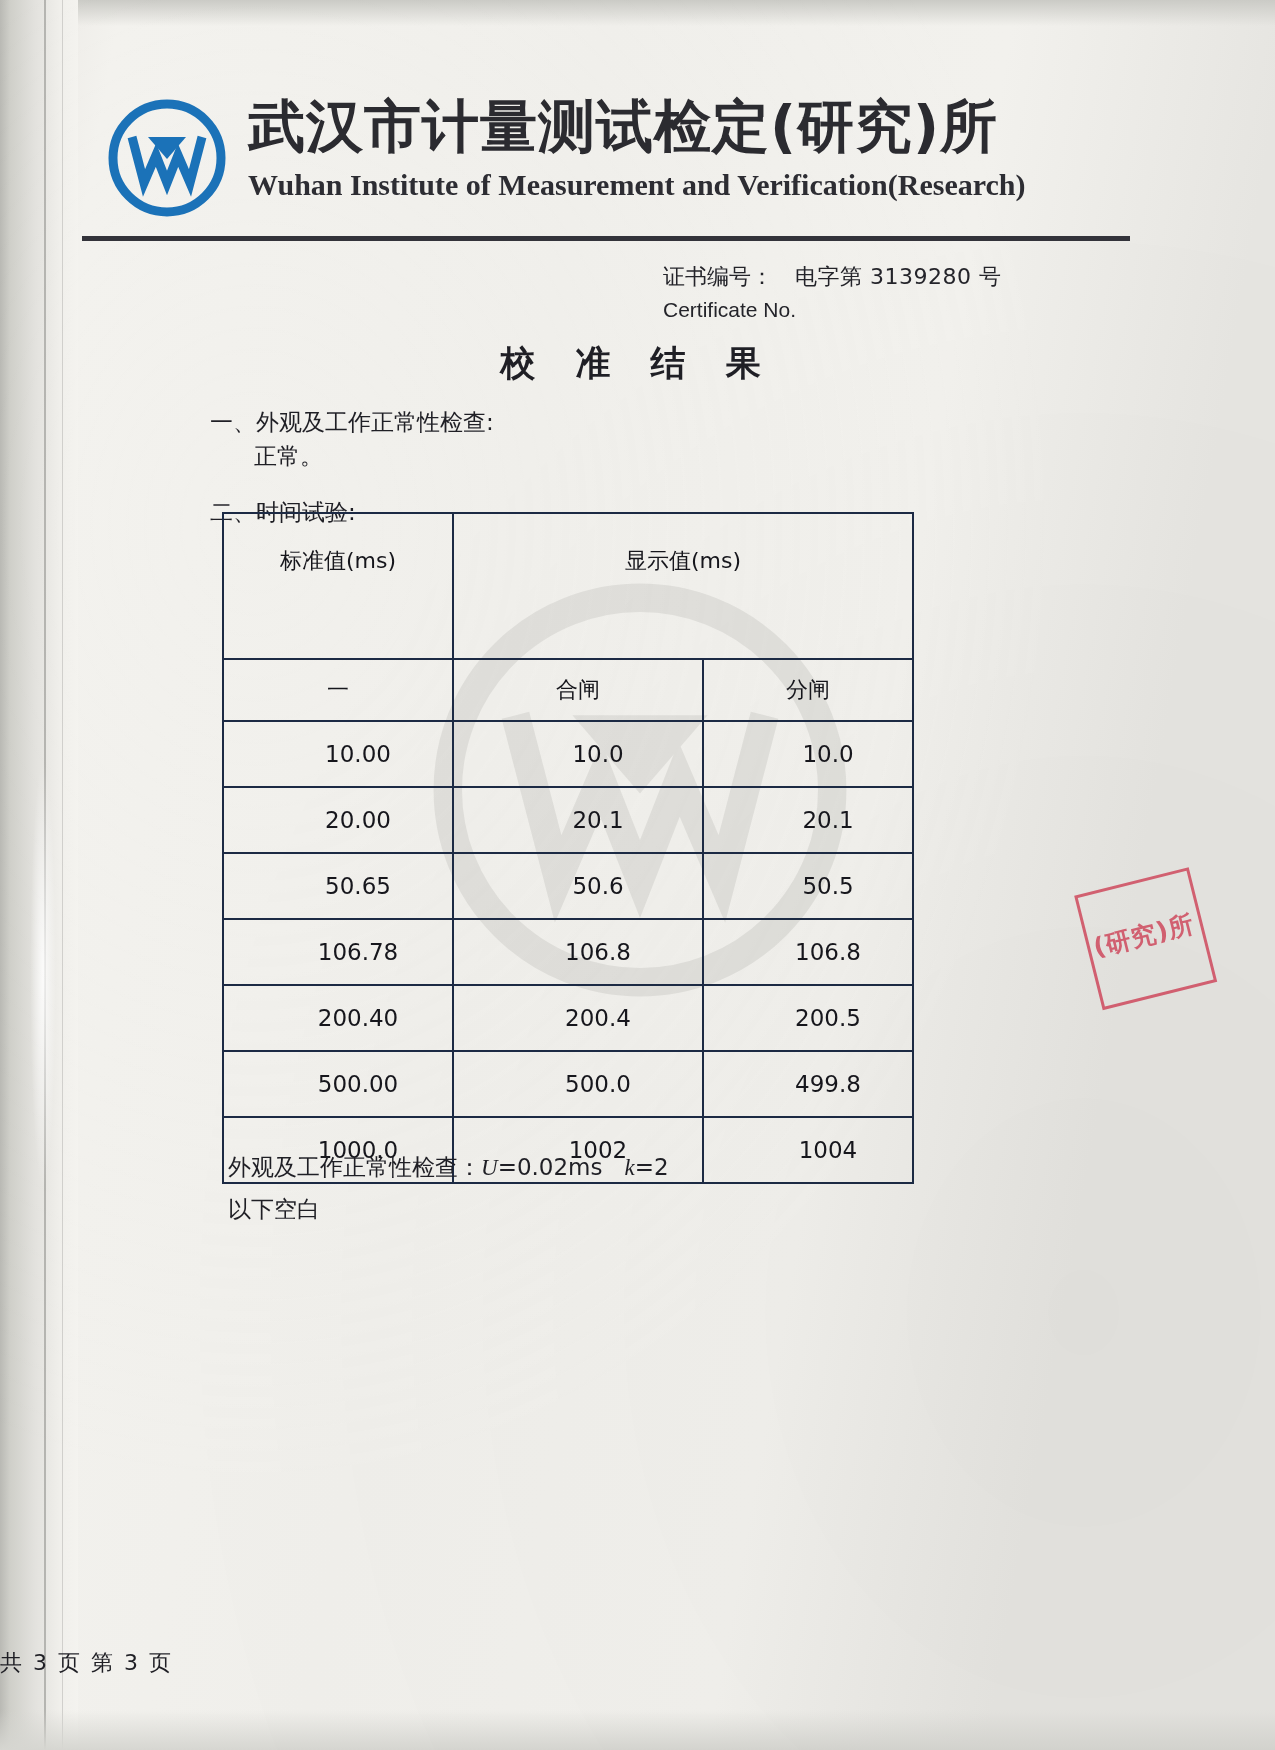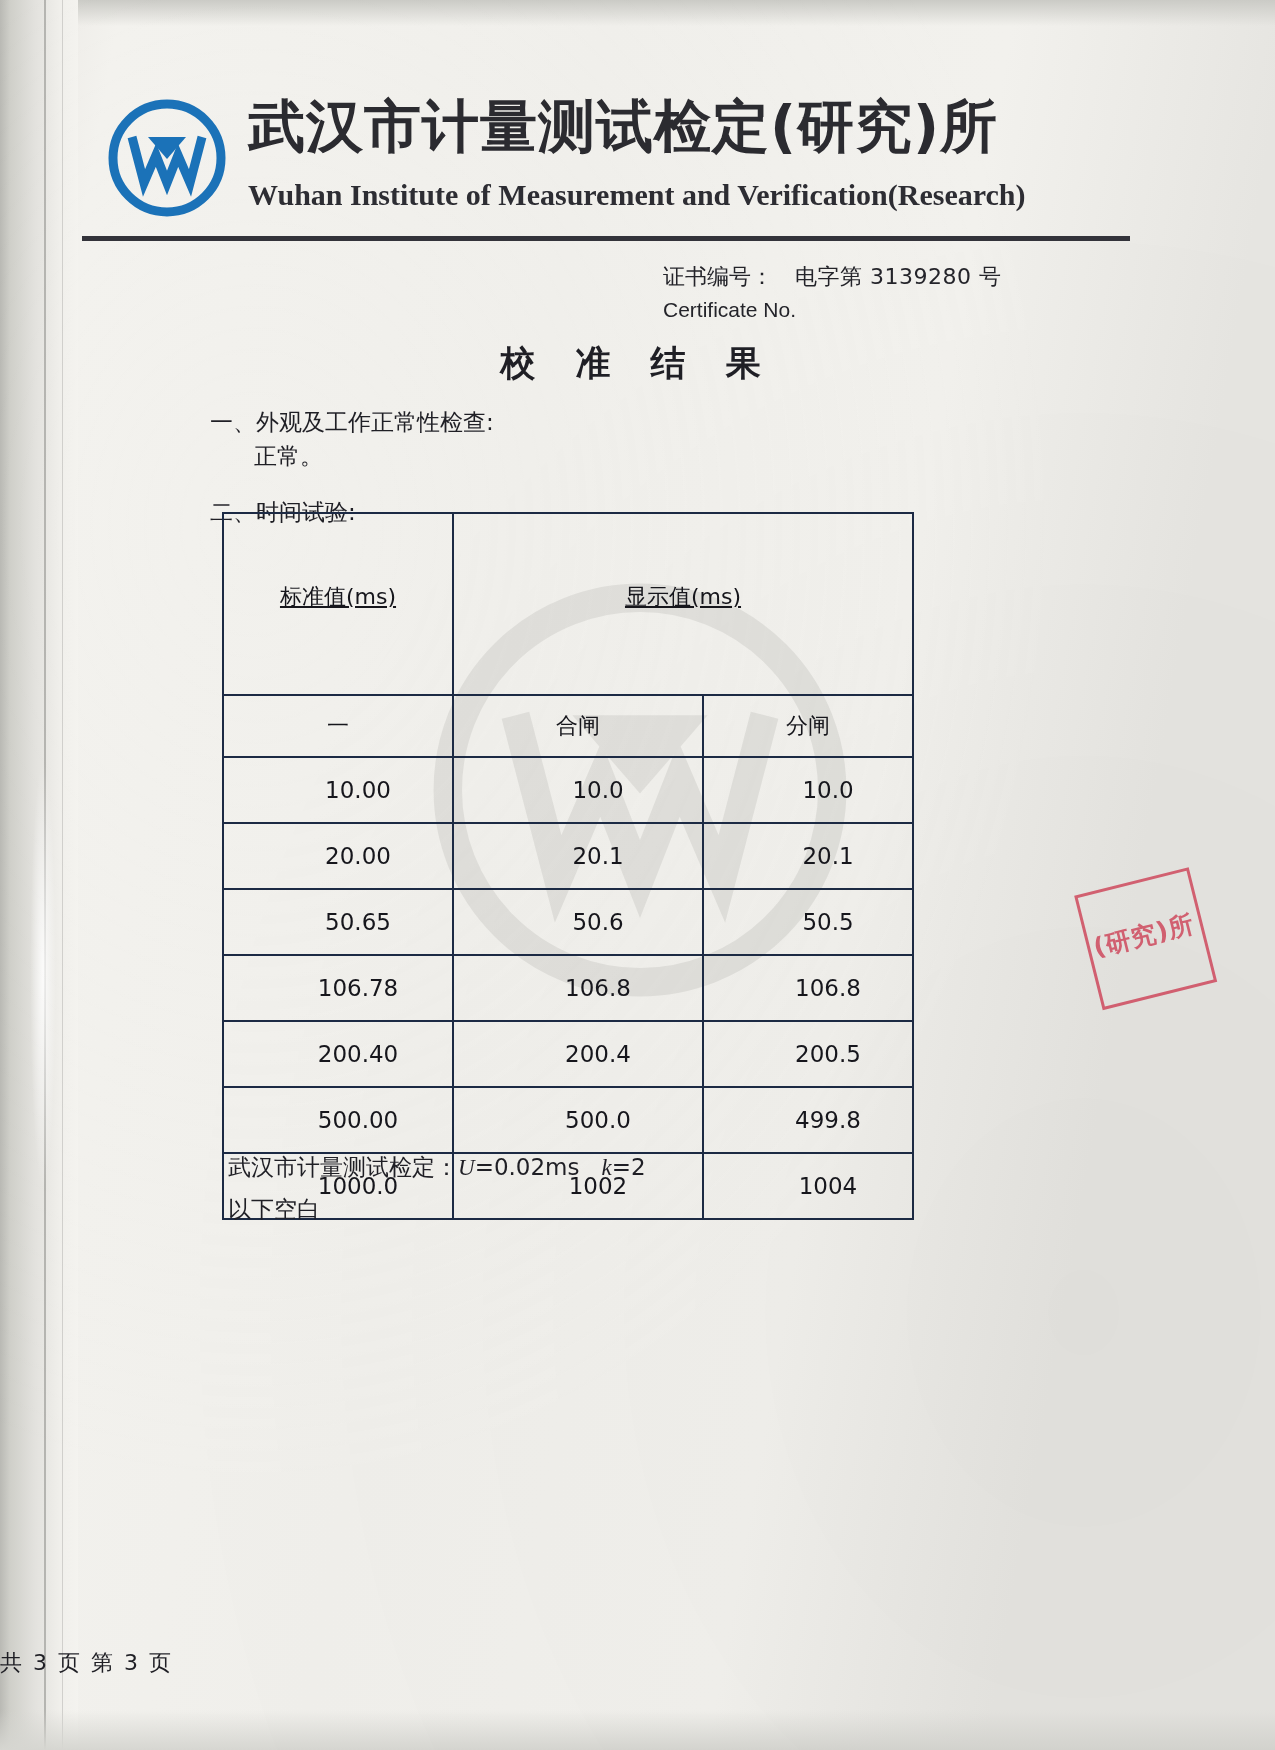--- a/index.html
+++ b/index.html
@@ -81,21 +81,21 @@
     letter-spacing: 1px;
     color: #2b2b30;
     line-height: 1.1;
     white-space: nowrap;
   }
   .title-en {
     font-family: "Liberation Serif", serif;
     font-size: 30px;
     font-weight: bold;
     color: #2d2d33;
-    margin-top: 20px;
+    margin-top: 10px;
     white-space: nowrap;
   }
   .header-rule {
     position: absolute;
     left: 82px;
     top: 236px;
     width: 1048px;
     height: 5px;
     background: #33333a;
   }
@@ -179,22 +179,21 @@
     font-size: 22px;
     color: #16161c;
     font-weight: normal;
     text-align: center;
     height: 64px;
     padding: 0;
   }
   table.results th.hdr-std {
     height: 112px;
     vertical-align: top;
-    padding-top: 68px;
-    text-decoration: underline;
+    padding-top: 32px;
   }
   table.results .sub {
     height: 60px;
   }
   table.results td.val {
     font-size: 23px;
     padding-left: 40px;
   }
   .col-std { width: 230px; }
   .col-on  { width: 250px; }
@@ -387,21 +386,21 @@
           <td class="val">1000.0</td>
           <td class="val">1002</td>
           <td class="val">1004</td>
         </tr>
       </tbody>
     </table>
   </div>
 
   <div class="notes">
     <div>
-      <span>武汉市计量测试检定：</span><span class="it">U</span><span>=0.02ms</span>&nbsp;&nbsp;&nbsp;<span class="it">k</span><span>=2</span>
+      <span>外观及工作正常性检查：</span><span class="it">U</span><span>=0.02ms</span>&nbsp;&nbsp;&nbsp;<span class="it">k</span><span>=2</span>
     </div>
     <div class="notes-row2">以下空白</div>
   </div>
 
   <div class="stamp">
     <div class="stamp-box"></div>
     <div class="stamp-text">(研究)所</div>
   </div>
 
   <div class="footer">共 3 页 第 3 页</div>

